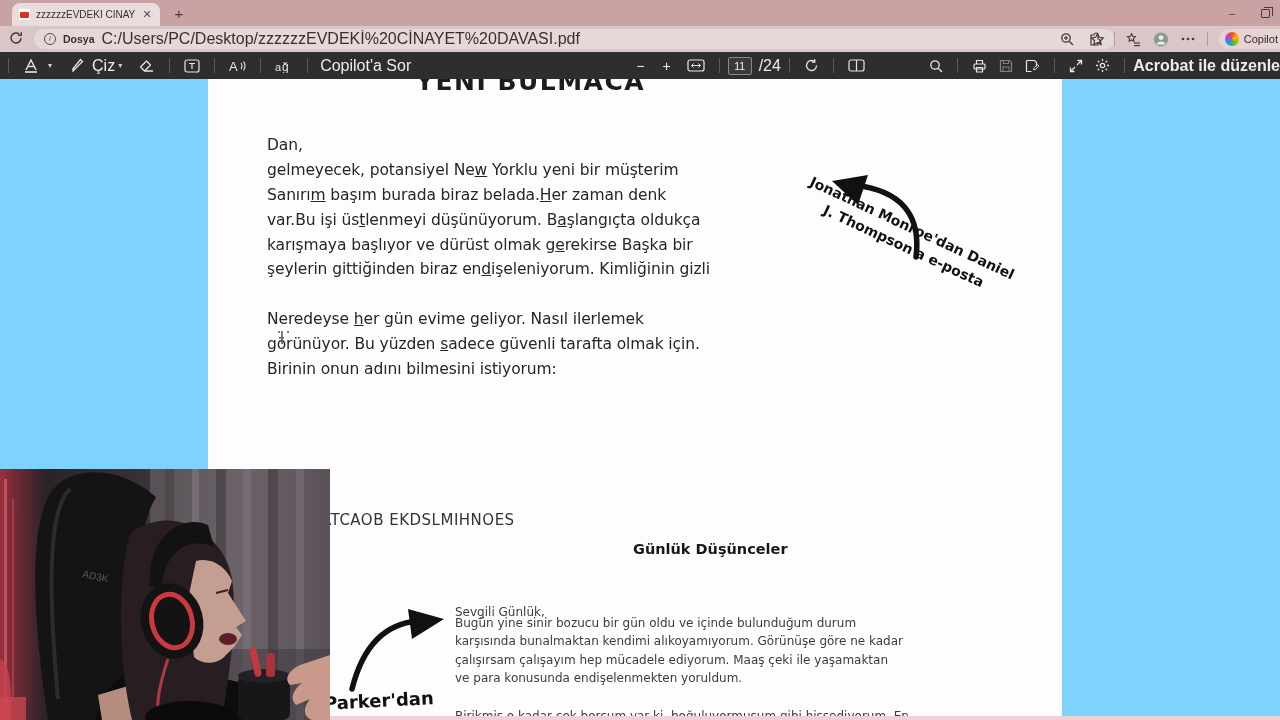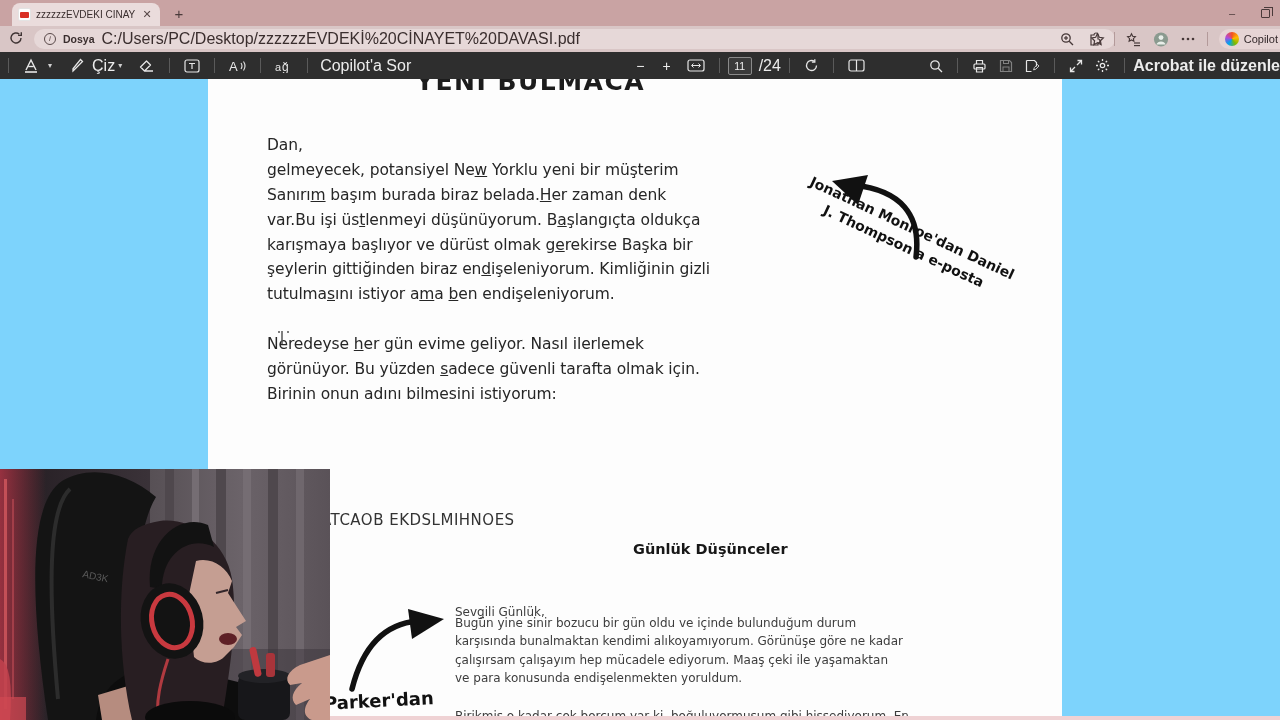--- a/index.html
+++ b/index.html
@@ -308,21 +308,20 @@
     <div class="doc-title">YENİ BULMACA</div>
 
     <div class="letter">
       <div>
           <div class="line">Dan,</div>
           <div class="line">gelmeyecek, potansiyel Ne<u>w</u> Yorklu yeni bir müşterim</div>
           <div class="line">Sanırı<u>m</u> başım burada biraz belada.<u>H</u>er zaman denk</div>
           <div class="line">var.Bu işi üs<u>t</u>lenmeyi düşünüyorum. B<u>a</u>şlangıçta oldukça</div>
           <div class="line">karışmaya başlıyor ve dürüst olmak g<u>e</u>rekirse Başka bir</div>
           <div class="line">şeylerin gittiğinden biraz en<u>d</u>işeleniyorum. Kimliğinin gizli</div>
-          <div class="line">tutulma<u>s</u>ını istiyor a<u>m</u>a <u>b</u>en endişeleniyorum.</div>
         </div>
       <div class="para-gap"></div>
       <div>
           <div class="line">Neredeyse <u>h</u>er gün  evime geliyor. Nasıl ilerlemek</div>
           <div class="line">görünüyor. Bu yüzden <u>s</u>adece güvenli tarafta olmak için.</div>
           <div class="line">Birinin onun adını bilmesini istiyorum:</div>
         </div>
     </div>
 
     <div class="anagram">ATCAOB EKDSLMIHNOES</div>

